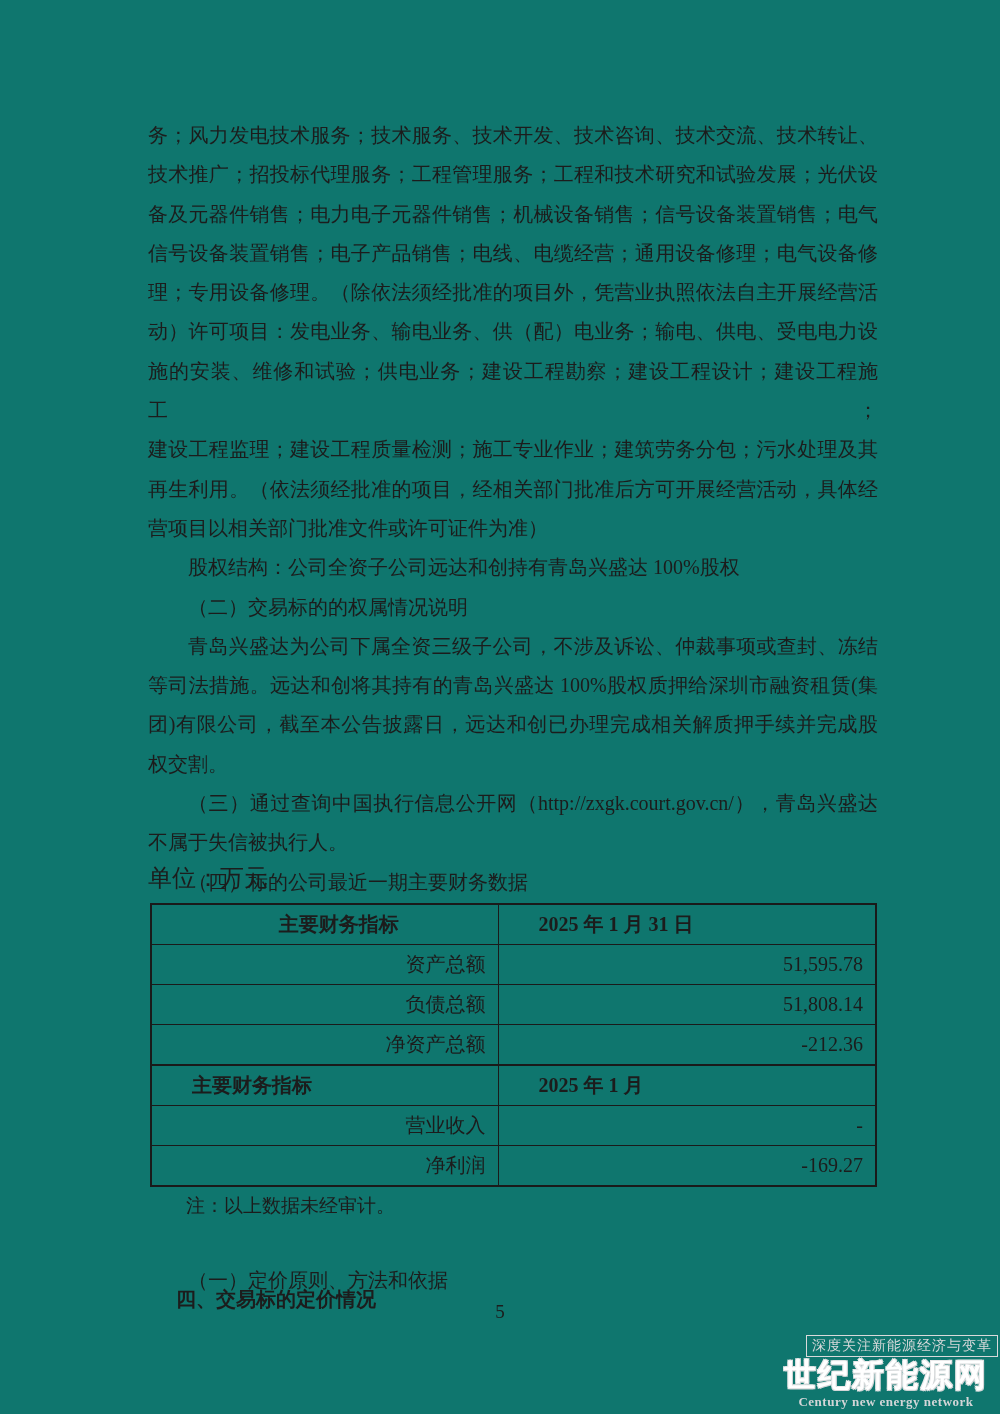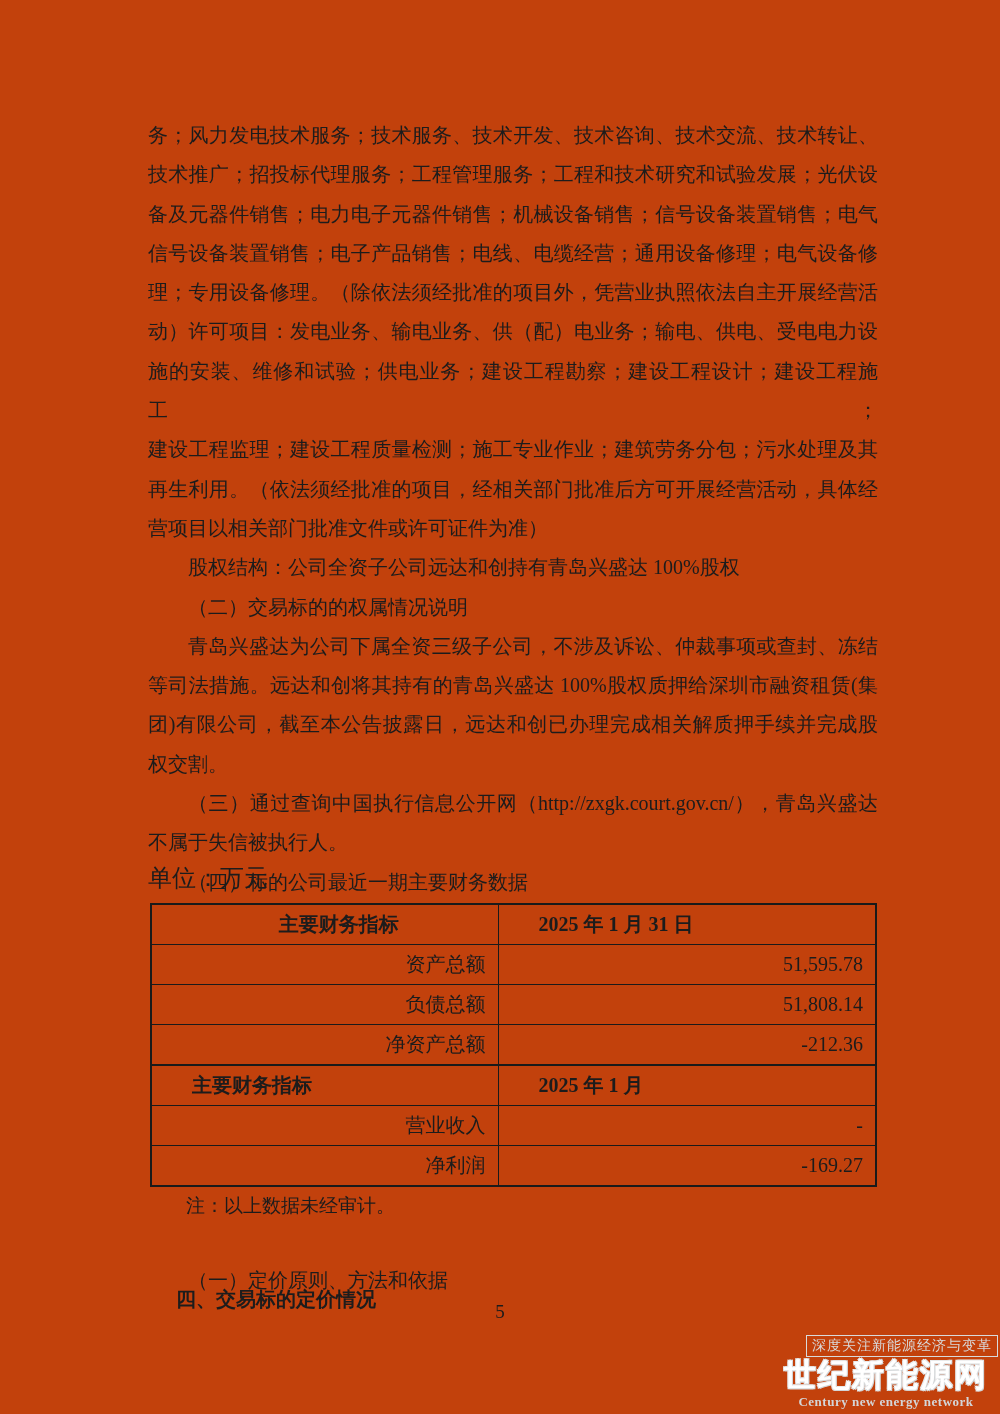--- a/index.html
+++ b/index.html
@@ -1,20 +1,20 @@
 <!DOCTYPE html>
 <html><head>
 <meta charset="utf-8">
 <style>
   html,body { margin:0; padding:0; background:#ffffff; }
   .page {
     position:relative;
     width:1000px;
     height:1414px;
-    background:#c2410c;
+    background:#0f766e;
     font-family:"Liberation Serif","DejaVu Serif",serif;
     color:#1c1c1c;
     overflow:hidden;
   }
   
   .body-text {
     position:absolute;
     left:148px;
     top:116px;
     width:730px;

